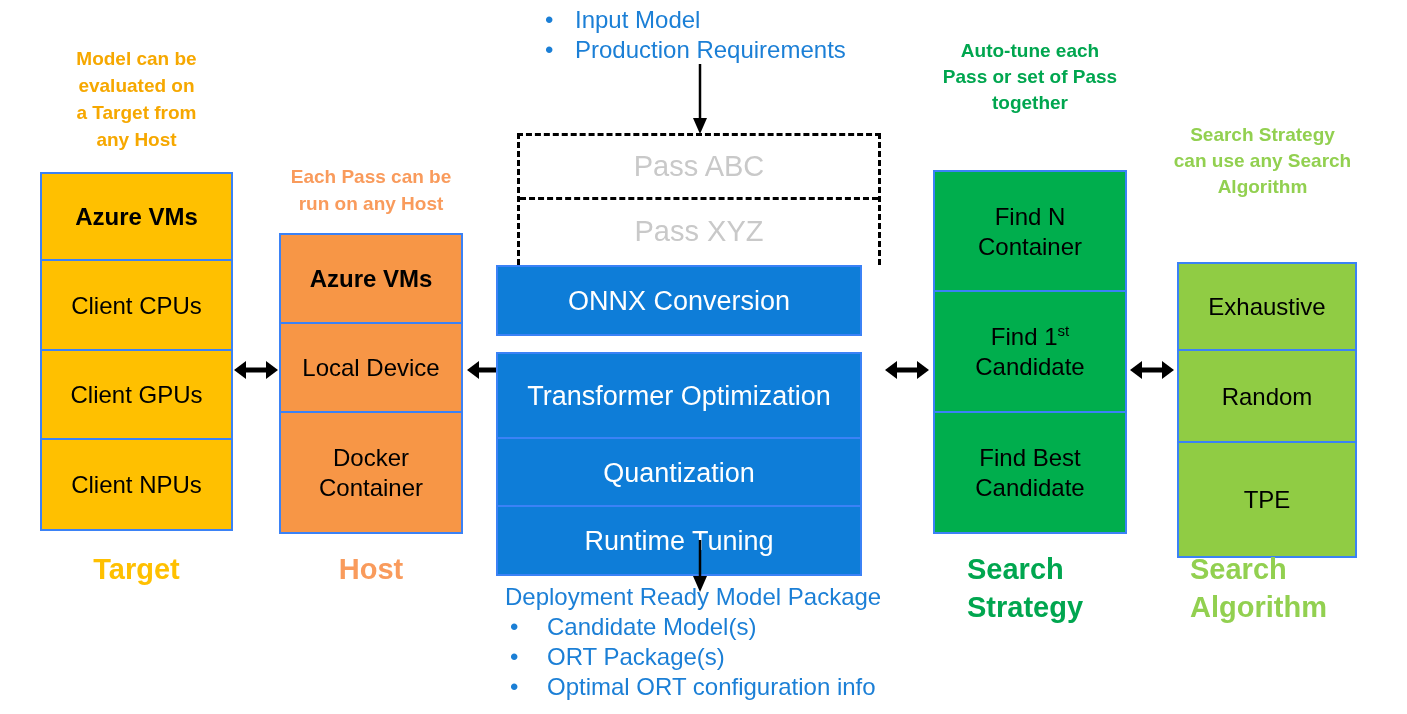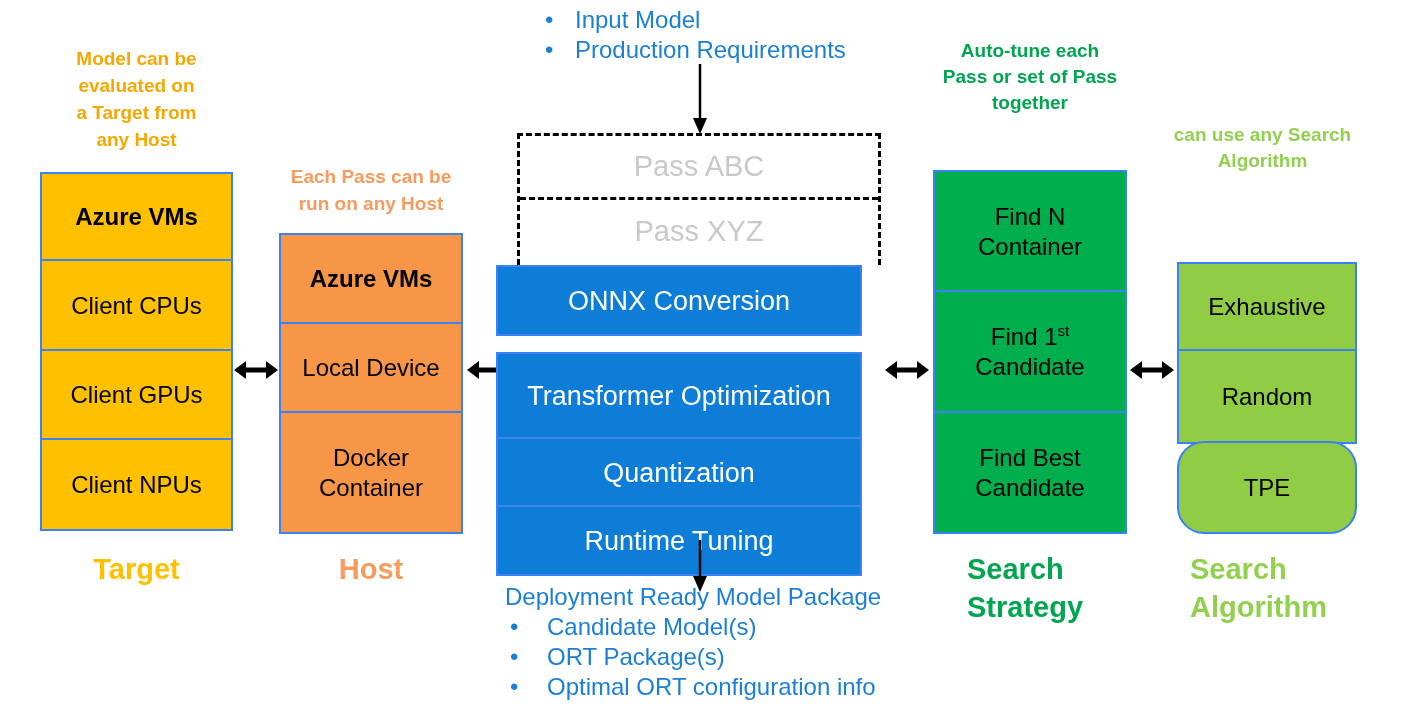--- a/index.html
+++ b/index.html
@@ -196,31 +196,32 @@
     <div>Strategy</div>
   </div>
 
   <svg style="left:1130px;top:356px;" width="44" height="28">
     <line x1="9" y1="14" x2="35" y2="14" stroke="#000" stroke-width="5"></line>
     <polygon points="12,5 12,23 0,14" fill="#000"></polygon>
     <polygon points="32,5 32,23 44,14" fill="#000"></polygon>
   </svg>
 
   <div class="caption lightgreen-caption" style="left:1145px;top:122px;width:235px;">
+    <div>Search Strategy</div>
     <div>can use any Search</div>
     <div>Algorithm</div>
   </div>
   <div class="stack" style="left:1177px;top:262px;width:180px;">
     <div class="box lightgreen" style="height:90px;">
       <span class="line">Exhaustive</span>
     </div>
     <div class="box lightgreen" style="height:95px;">
       <span class="line">Random</span>
     </div>
-    <div class="box lightgreen" style="height:93px;border-radius:27px;">
+    <div class="box lightgreen" style="height:117px;">
       <span class="line">TPE</span>
     </div>
   </div>
   <div class="col-label two-line" style="left:1190px;top:550px;color:var(--lightgreen-text,#92D050);">
     <div>Search</div>
     <div>Algorithm</div>
   </div>
 
 </div>
 

